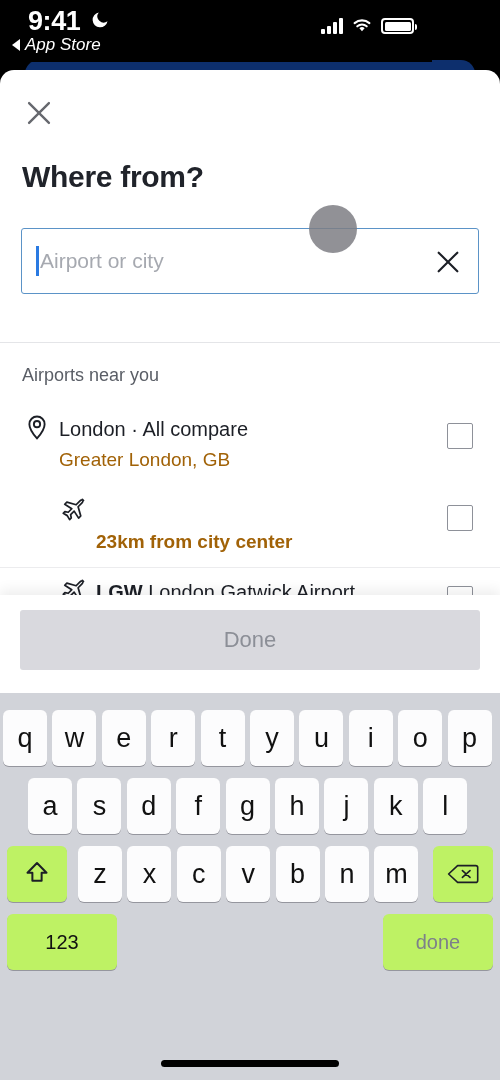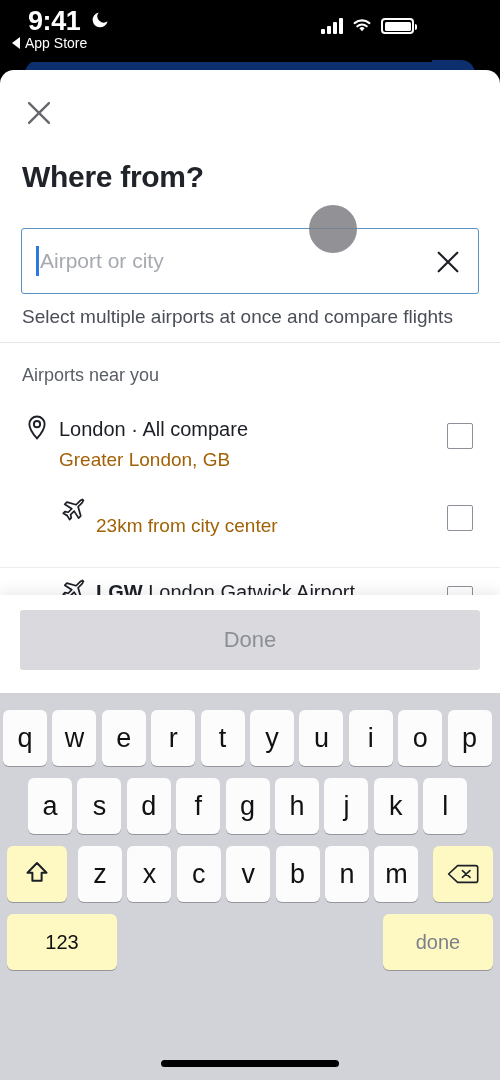--- a/index.html
+++ b/index.html
@@ -41,25 +41,26 @@
   }
   .sb-moon {
     position: absolute;
     left: 90px; top: 10px;
     width: 20px; height: 20px;
   }
   .sb-back {
     position: absolute;
     left: 12px; top: 35px;
     color: #fff;
-    font-size: 14px;
+    font-size: 17px;
     font-weight: 500;
     display: flex;
     align-items: center;
     gap: 5px;
+    font-style: italic;
   }
   .sb-caret {
     display: inline-block;
     width: 0; height: 0;
     border-top: 6px solid transparent;
     border-bottom: 6px solid transparent;
     border-right: 8px solid #fff;
   }
   .sb-right {
     position: absolute;
@@ -288,21 +289,21 @@
     box-shadow: 0 1px 0 rgba(100,100,110,0.55);
     display: flex;
     align-items: center;
     justify-content: center;
     font-size: 27px;
     color: #111;
     cursor: pointer;
     box-sizing: border-box;
   }
   .key.dark {
-    background: #fef9c3;
+    background: #bef264;
     box-shadow: 0 1px 0 rgba(100,100,110,0.55);
   }
   .key.small { font-size: 20px; }
   .key.muted { color: #7d808a; }
   #home-indicator {
     position: absolute;
     left: 161px; top: 1060px;
     width: 178px; height: 7px;
     border-radius: 4px;
     background: #000;
@@ -350,41 +351,40 @@
     <div id="title">Where from?</div>
 
     <div id="search-wrap">
       <div id="caret"></div>
       <input id="search-input" type="text" placeholder="Airport or city" style="">
       <svg id="clear-btn" viewBox="0 0 24 24">
         <path d="M5 5 L19 19 M19 5 L5 19" stroke="#1c1f26" stroke-width="1.6" fill="none" stroke-linecap="round"></path>
       </svg>
     </div>
 
-    <div id="hint">Select multiple airports at once and compare flights</div>
     <div id="divider"></div>
 
     <div id="results">
       <div class="section-label">Airports near you</div>
 
       <div class="row" style="top:56px; height:88px;">
         <svg class="row-icon" style="left:22px; top:14px;" viewBox="0 0 24 24">
           <path d="M12 2.8c-3.4 0-6.1 2.7-6.1 6.1 0 4.5 6.1 11.4 6.1 11.4s6.1-6.9 6.1-11.4c0-3.4-2.7-6.1-6.1-6.1z" fill="none" stroke="#1c1f26" stroke-width="1.5"></path>
           <circle cx="12" cy="8.9" r="2.5" fill="none" stroke="#1c1f26" stroke-width="1.5"></circle>
         </svg>
         <div class="row-title" style="left:59px; top:19px;">London · All compare</div>
         <div class="row-sub" style="left:59px; top:50px;">Greater London, GB</div>
         <div class="checkbox" style="top:24px;"></div>
       </div>
 
       <div class="row" style="top:144px; height:80px;">
         <svg class="row-icon" style="left:58px; top:9px;" viewBox="0 0 24 24">
           <path d="M20.4 3.6c-.7-.7-1.9-.6-2.8.3l-3.1 3.1-7.4-2.1-1.7 1.7 5.6 3.6-2.8 2.8-2.7-.5-1.3 1.3 3.2 1.9 1.9 3.2 1.3-1.3-.5-2.7 2.8-2.8 3.6 5.6 1.7-1.7-2.1-7.4 3.1-3.1c.9-.9 1-2.1.3-2.8z" fill="none" stroke="#1c1f26" stroke-width="1.4" stroke-linejoin="round"></path>
         </svg>
-        <div class="row-sub" style="left:96px; top:28px;">23km from city center</div>
+        <div class="row-sub" style="left:96px; top:44px;font-weight:bold;">23km from city center</div>
         <div class="checkbox" style="top:18px;"></div>
       </div>
 
       <div class="row-sep" style="top:224px;"></div>
 
       <div class="row" style="top:225px; height:80px;">
         <svg class="row-icon" style="left:58px; top:9px;" viewBox="0 0 24 24">
           <path d="M20.4 3.6c-.7-.7-1.9-.6-2.8.3l-3.1 3.1-7.4-2.1-1.7 1.7 5.6 3.6-2.8 2.8-2.7-.5-1.3 1.3 3.2 1.9 1.9 3.2 1.3-1.3-.5-2.7 2.8-2.8 3.6 5.6 1.7-1.7-2.1-7.4 3.1-3.1c.9-.9 1-2.1.3-2.8z" fill="none" stroke="#1c1f26" stroke-width="1.4" stroke-linejoin="round"></path>
         </svg>
         <div class="row-title" style="left:96px; top:13px;"><b>LGW</b> <span>London Gatwick Airport</span></div>

